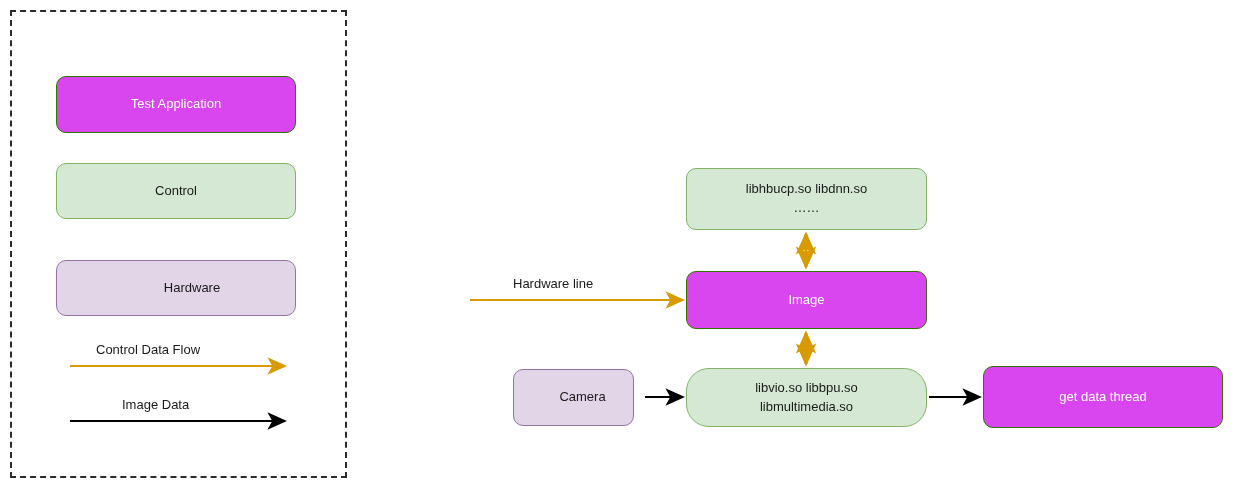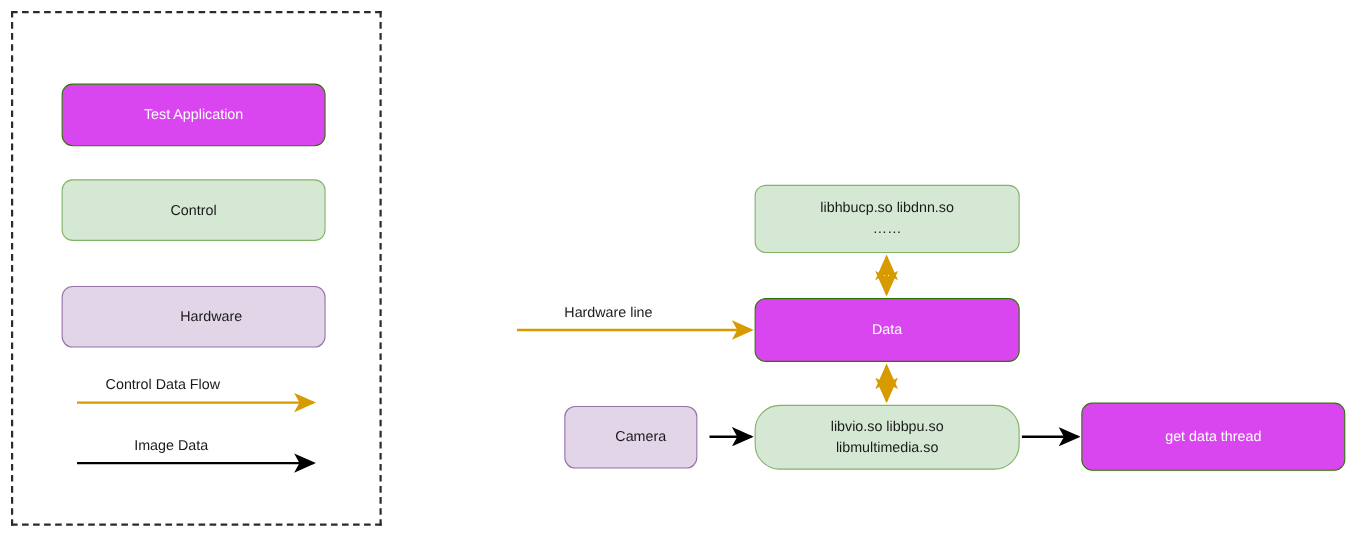--- a/index.html
+++ b/index.html
@@ -84,21 +84,21 @@
 
   <div class="node node-purple" style="left:56px; top:260px; width:240px; height:56px;padding-left:32px;">Hardware</div>
 
   <div class="label" style="left:96px; top:342px;">Control Data Flow</div>
 
   <div class="label" style="left:122px; top:397px;">Image Data</div>
 
   <div class="node node-lightgreen" style="left:686px; top:168px; width:241px; height:62px;">libhbucp.so  libdnn.so
 ……</div>
 
-  <div class="node node-green" style="left:686px; top:271px; width:241px; height:58px;">Data</div>
+  <div class="node node-green" style="left:686px; top:271px; width:241px; height:58px;">Image</div>
 
   <div class="node node-lightgreen" style="left:686px; top:368px; width:241px; height:59px;border-radius:23px;">libvio.so  libbpu.so
 libmultimedia.so</div>
 
   <div class="node node-purple" style="left:513px; top:369px; width:121px; height:57px;padding-left:18px;">Camera</div>
 
   <div class="node node-green" style="left:983px; top:366px; width:240px; height:62px;">get data thread</div>
 
   <div class="label" style="left:513px; top:276px;">Hardware line</div>
 

